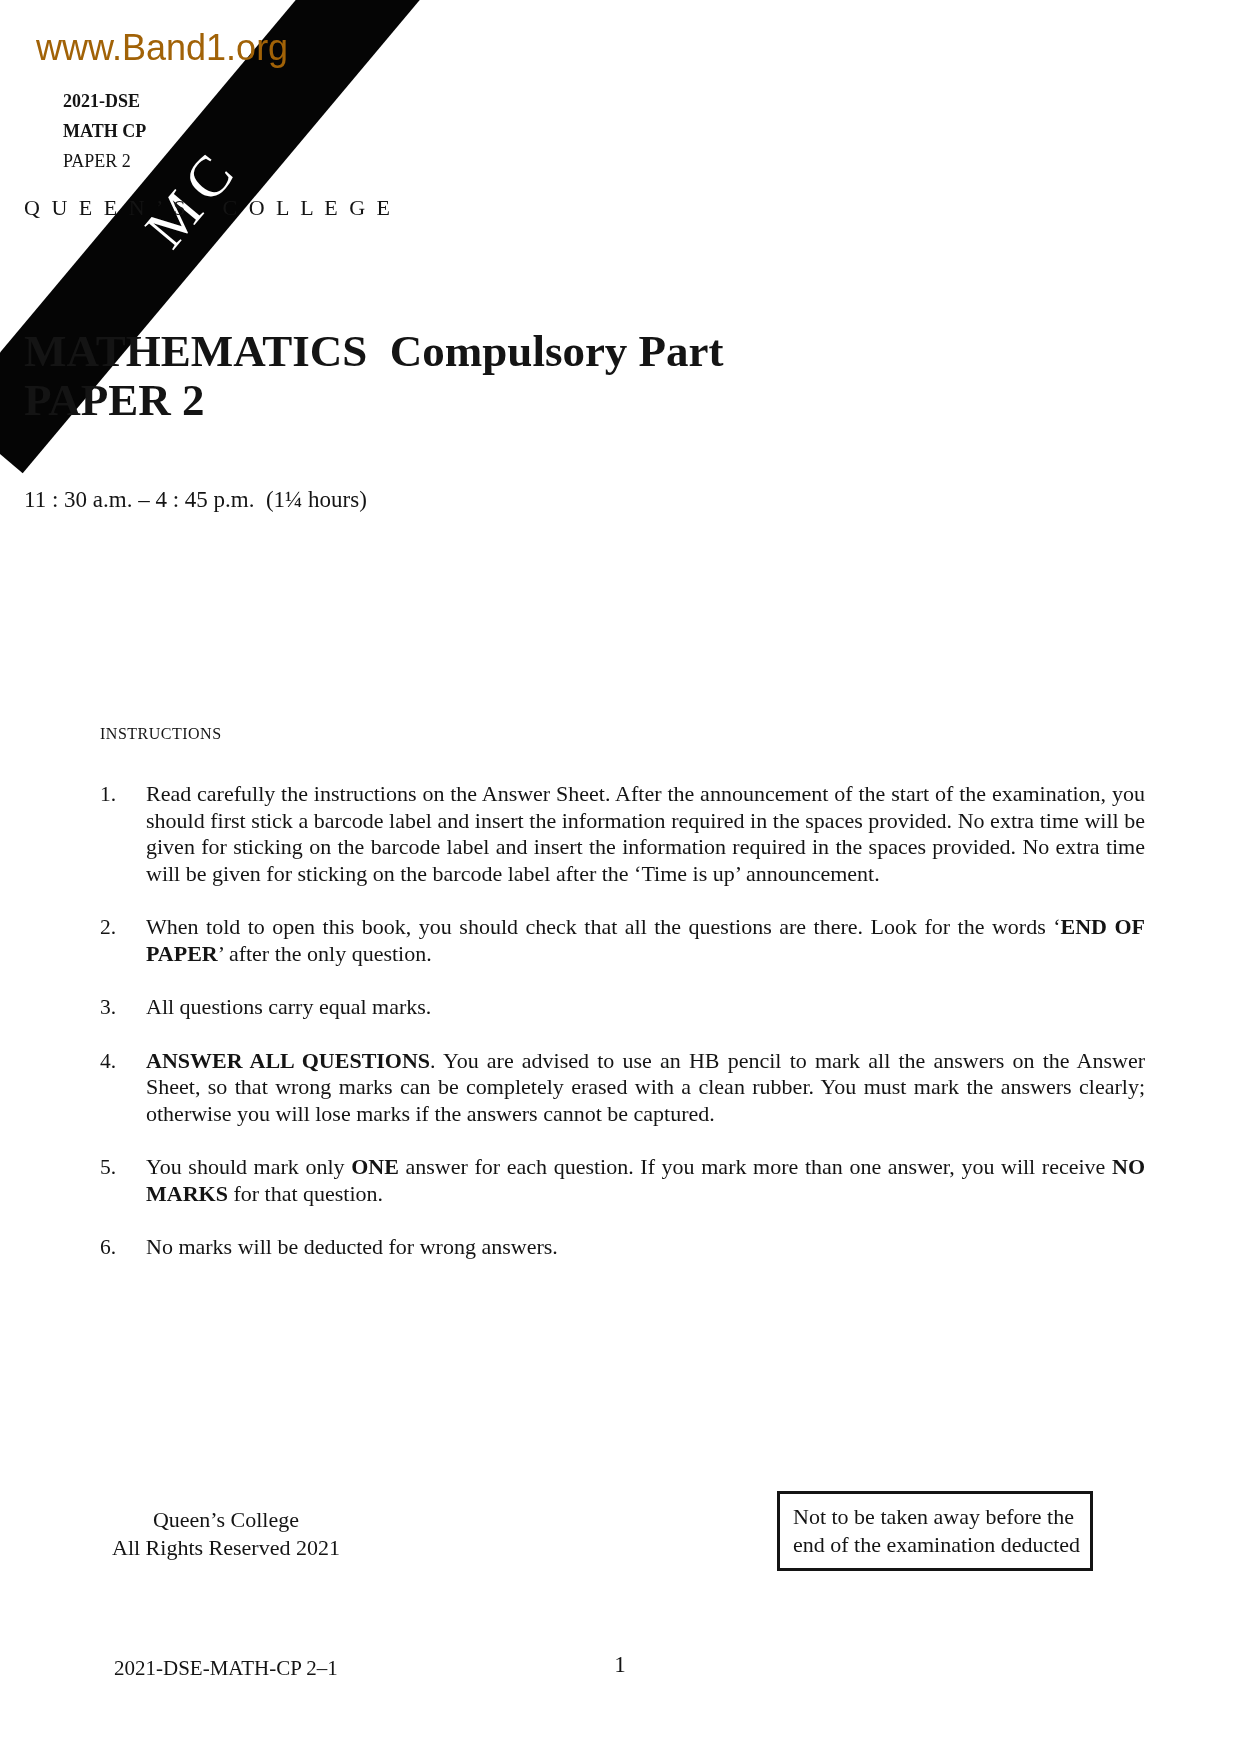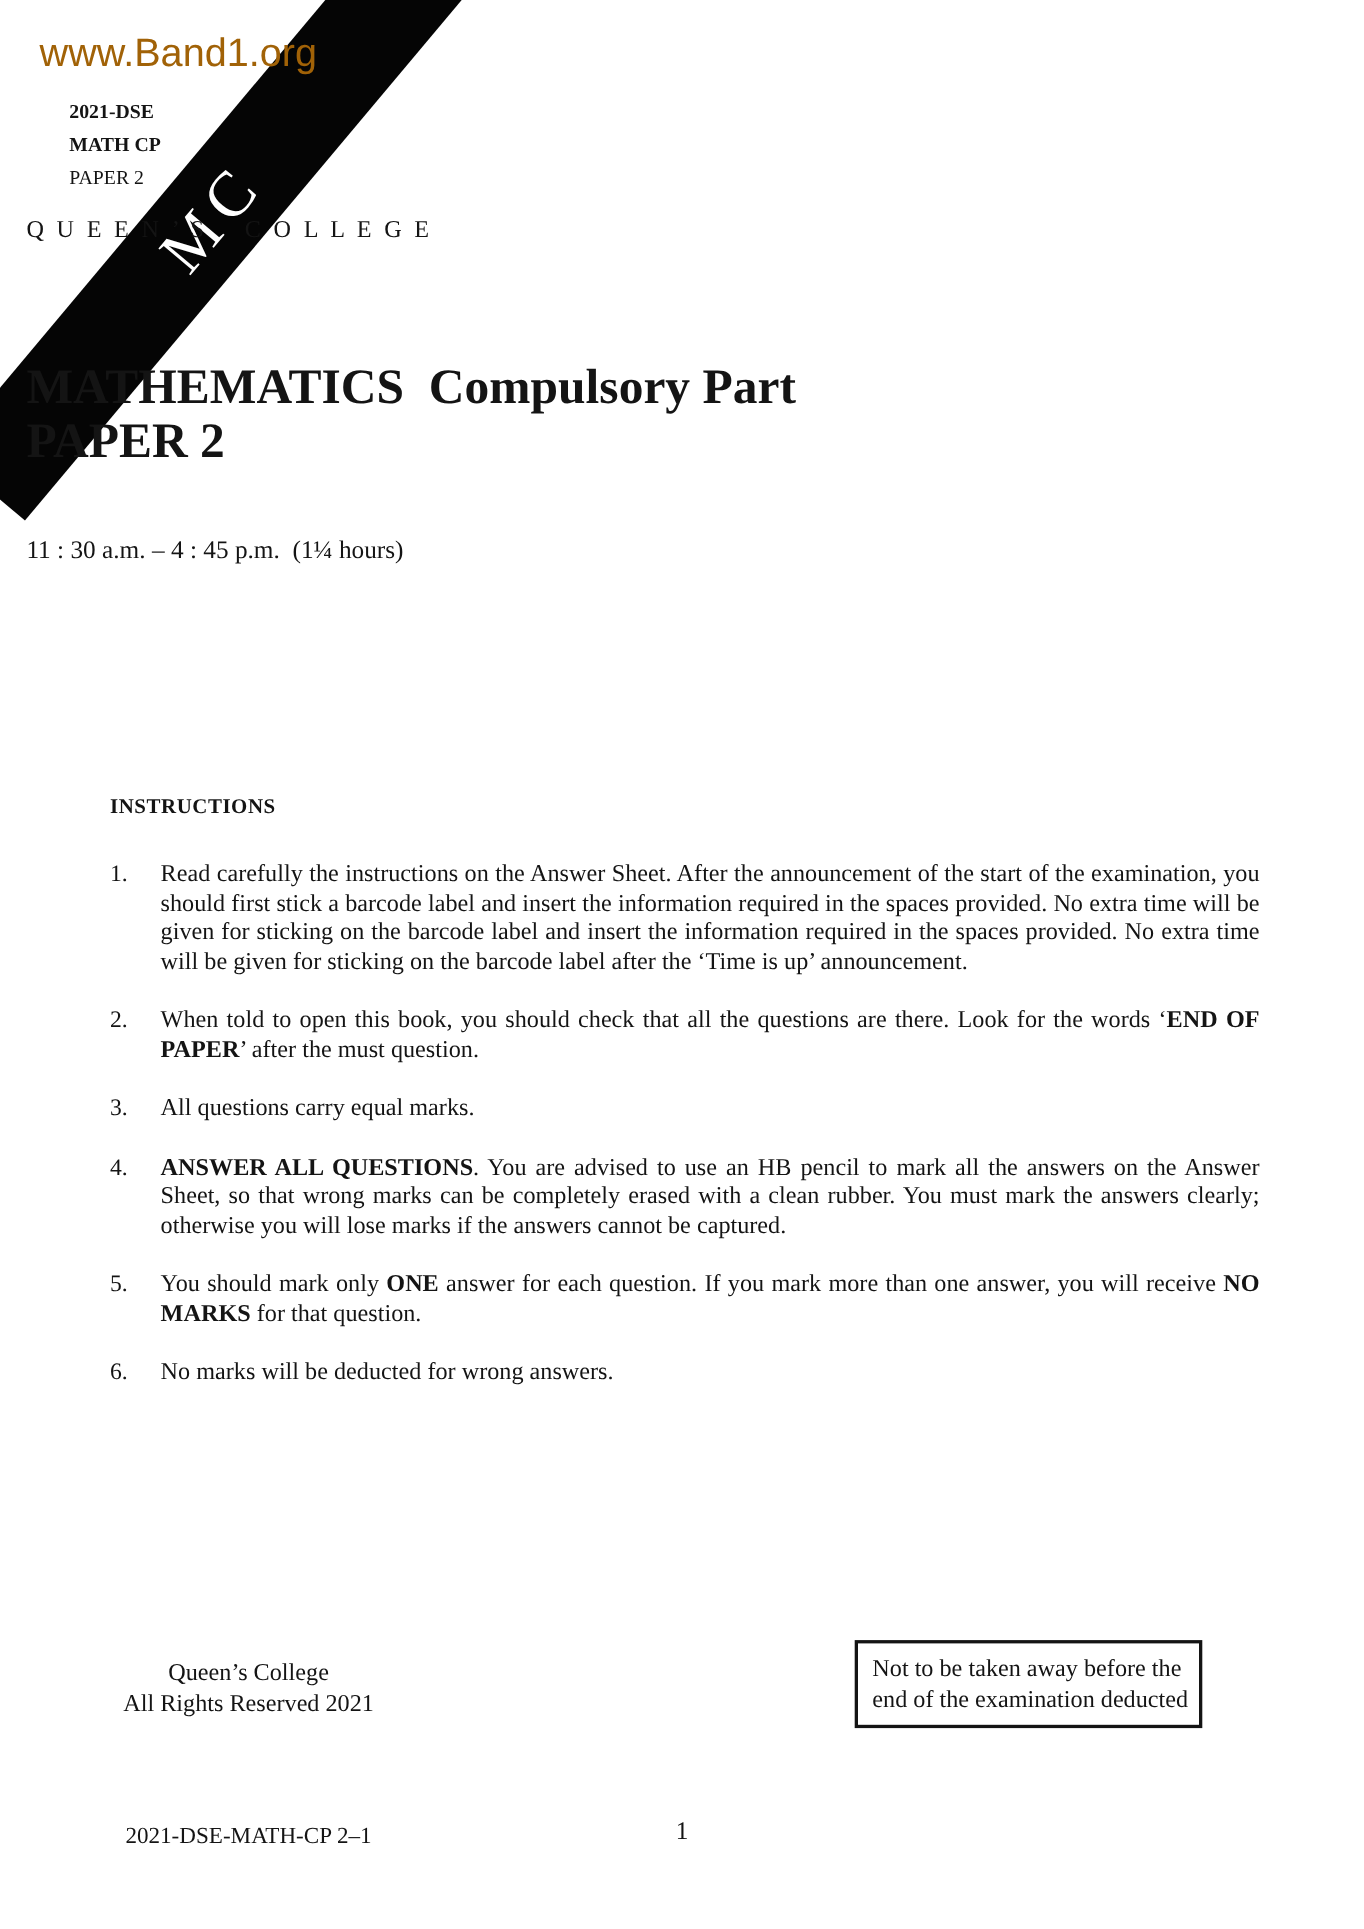--- a/index.html
+++ b/index.html
@@ -34,21 +34,21 @@
   }
   .corner{position:absolute;left:63px;top:86px;font-size:18px;line-height:30px;}
   .corner .b{font-weight:bold;}
   .center-line{position:absolute;left:24px;width:1200px;text-align:left;white-space:pre;}
   .college{top:195px;font-size:22px;letter-spacing:3px;}
   .exam-line{top:230px;font-size:23px;letter-spacing:0.5px;word-spacing:4px;}
   .title1{top:328px;font-size:45px;font-weight:bold;line-height:46px;}
   .title2{top:377px;font-size:45px;font-weight:bold;line-height:46px;}
   .time{top:487px;font-size:23px;}
   .instructions{position:absolute;left:100px;top:719px;width:1045px;}
-  .ins-head{font-size:19px;font-weight:bold;letter-spacing:0.5px;line-height:29px;margin-bottom:33px;}
+  .ins-head{font-size:16px;font-weight:normal;letter-spacing:0.5px;line-height:29px;margin-bottom:33px;}
   .ins-item{display:flex;margin-bottom:27px;}
   .ins-num{width:46px;flex:0 0 46px;font-size:21.5px;line-height:26.5px;}
   .ins-text{flex:1;font-size:22px;line-height:26.5px;text-align:justify;}
   .ins-text b{font-weight:bold;}
   .credit{position:absolute;left:112px;top:1506px;font-size:22px;line-height:28px;text-align:center;}
   .notice-box{
     position:absolute;left:777px;top:1491px;width:316px;height:80px;
     border:3px solid #141414;box-sizing:border-box;
     padding:9px 0 0 13px;font-size:22px;line-height:28px;
   }
@@ -79,21 +79,21 @@
 
   <div class="instructions">
     <div class="ins-head">INSTRUCTIONS</div>
 
     <div class="ins-item">
       <div class="ins-num">1.</div>
       <div class="ins-text"><span>Read carefully the instructions on the Answer Sheet. After the announcement of the start of the examination, you should first stick a barcode label and insert the information required in the spaces provided. No extra time will be given for sticking on the barcode label and insert the information required in the spaces provided. No extra time will be given for sticking on the barcode label after the ‘Time is up’ announcement.</span></div>
     </div>
     <div class="ins-item">
       <div class="ins-num">2.</div>
-      <div class="ins-text"><span>When told to open this book, you should check that all the questions are there. Look for the words ‘</span><b>END OF PAPER</b><span>’ after the must question.</span></div>
+      <div class="ins-text"><span>When told to open this book, you should check that all the questions are there. Look for the words ‘</span><b>END OF PAPER</b><span>’ after the only question.</span></div>
     </div>
     <div class="ins-item">
       <div class="ins-num">3.</div>
       <div class="ins-text"><span>All questions carry equal marks.</span></div>
     </div>
     <div class="ins-item">
       <div class="ins-num">4.</div>
       <div class="ins-text"><b>ANSWER ALL QUESTIONS</b><span>. You are advised to use an HB pencil to mark all the answers on the Answer Sheet, so that wrong marks can be completely erased with a clean rubber. You must mark the answers clearly; otherwise you will lose marks if the answers cannot be captured.</span></div>
     </div>
     <div class="ins-item">

